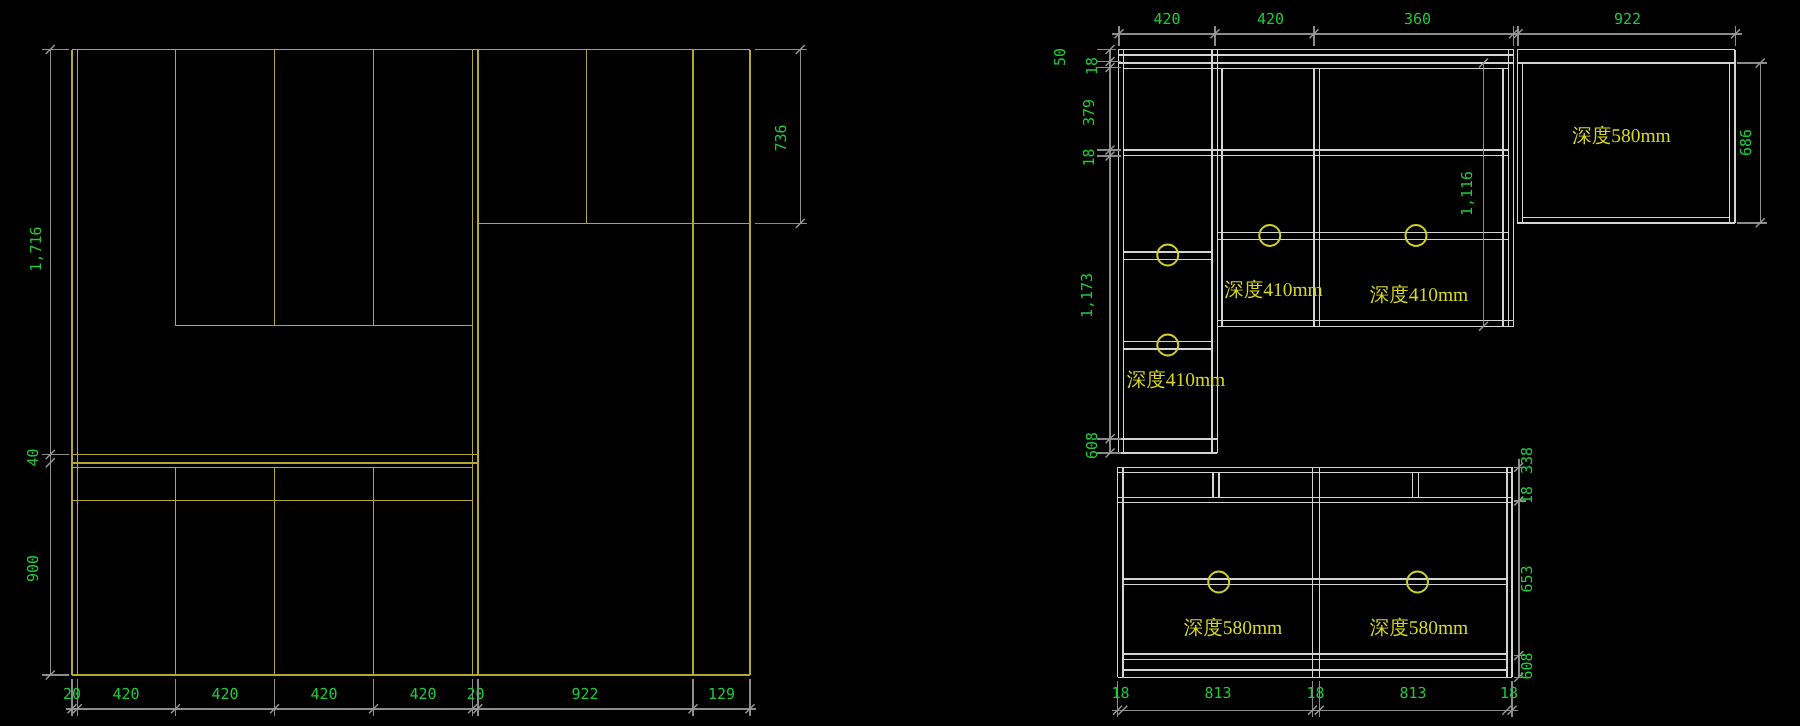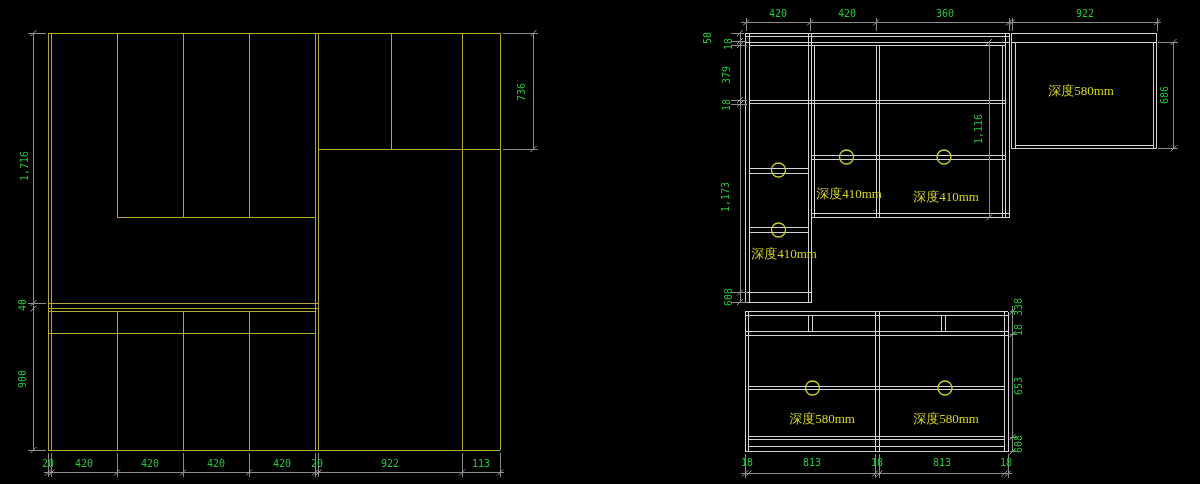--- a/index.html
+++ b/index.html
@@ -231,21 +231,21 @@
 <div class="lbl dimtxt rot" style="left:23px;top:305px;">40</div>
 <div class="lbl dimtxt rot" style="left:23px;top:379px;">900</div>
 <div class="lbl dimtxt rot" style="left:522px;top:92px;">736</div>
 <div class="lbl dimtxt" style="left:48px;top:464px;">20</div>
 <div class="lbl dimtxt" style="left:84px;top:464px;">420</div>
 <div class="lbl dimtxt" style="left:150px;top:464px;">420</div>
 <div class="lbl dimtxt" style="left:216px;top:464px;">420</div>
 <div class="lbl dimtxt" style="left:282px;top:464px;">420</div>
 <div class="lbl dimtxt" style="left:317px;top:464px;">20</div>
 <div class="lbl dimtxt" style="left:390px;top:464px;">922</div>
-<div class="lbl dimtxt" style="left:481px;top:464px;">113</div>
+<div class="lbl dimtxt" style="left:481px;top:464px;">129</div>
 
 <div class="lbl dimtxt" style="left:778px;top:14px;">420</div>
 <div class="lbl dimtxt" style="left:847px;top:14px;">420</div>
 <div class="lbl dimtxt" style="left:945px;top:14px;">360</div>
 <div class="lbl dimtxt" style="left:1085px;top:14px;">922</div>
 
 <div class="lbl dimtxt rot" style="left:708px;top:38px;">50</div>
 <div class="lbl dimtxt rot" style="left:729px;top:44px;">18</div>
 <div class="lbl dimtxt rot" style="left:727px;top:75px;">379</div>
 <div class="lbl dimtxt rot" style="left:727px;top:105px;">18</div>

